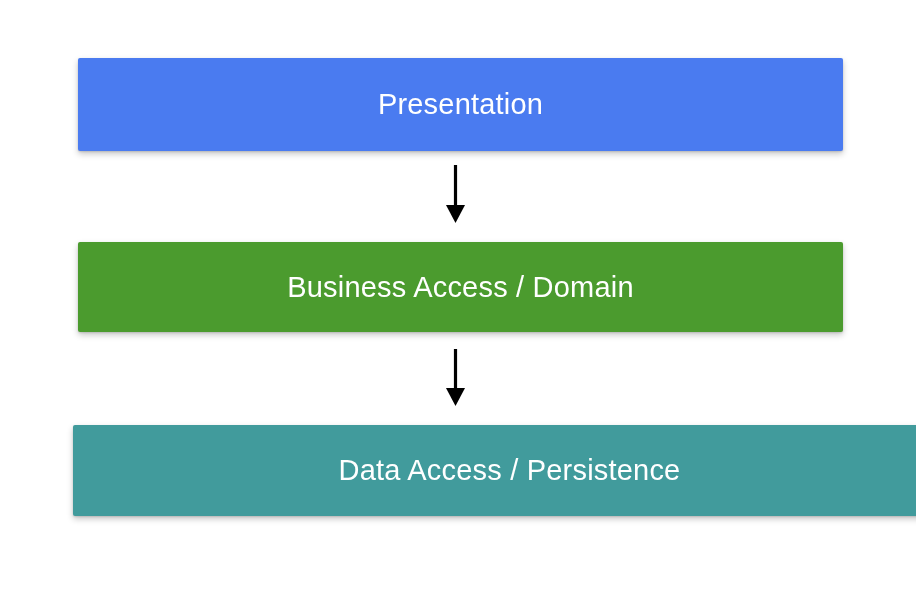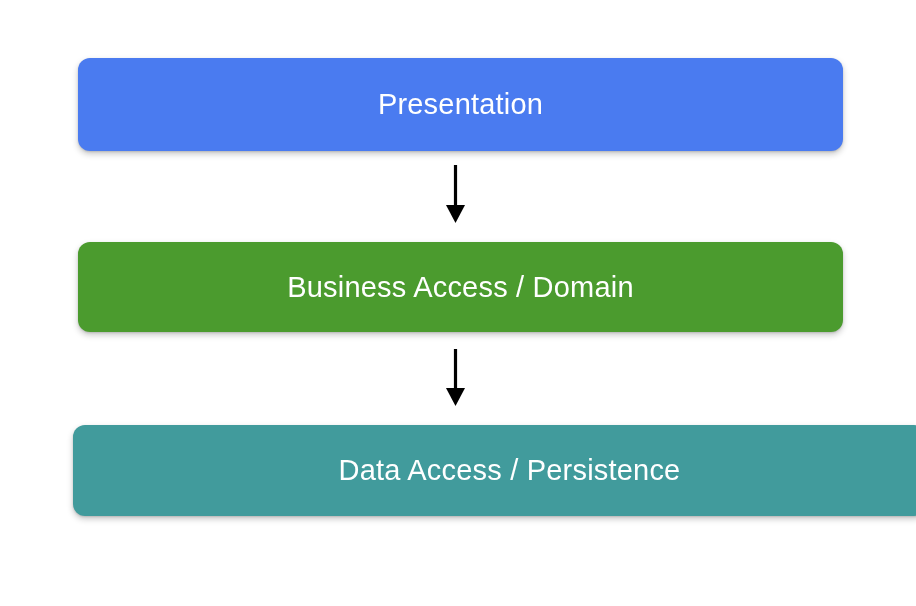--- a/index.html
+++ b/index.html
@@ -19,21 +19,21 @@
     position: relative;
     width: 916px;
     height: 606px;
     background: #ffffff;
   }
 
   
   .layer-box {
     position: absolute;
     box-sizing: border-box;
-    border-radius: 12px;
+    border-radius: 2px;
     display: flex;
     align-items: center;
     justify-content: center;
     box-shadow: 0 3px 6px rgba(0, 0, 0, 0.22),
                 0 1px 2px rgba(0, 0, 0, 0.12);
   }
 
   .layer-label {
     color: #ffffff;
     font-family: "Liberation Sans", sans-serif;

